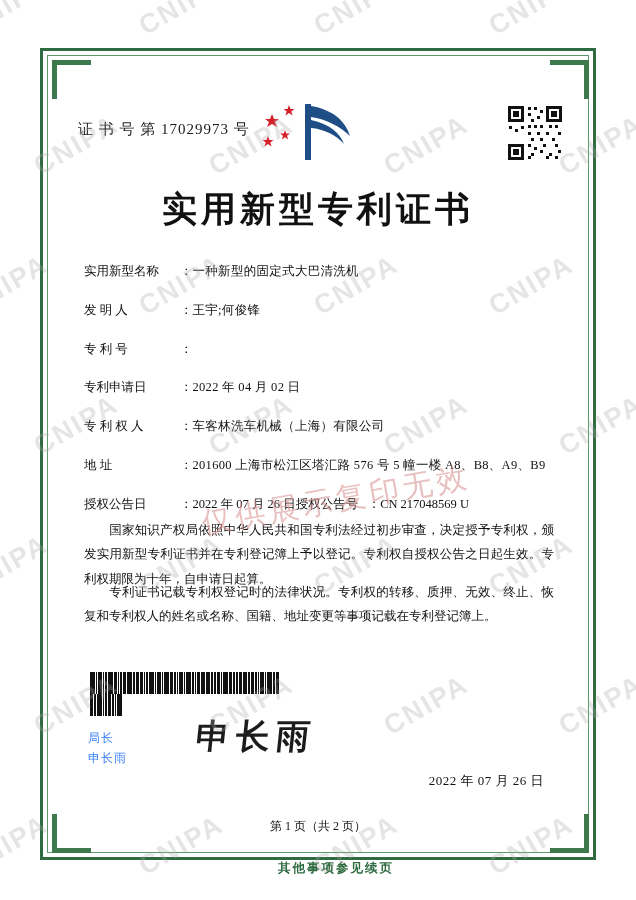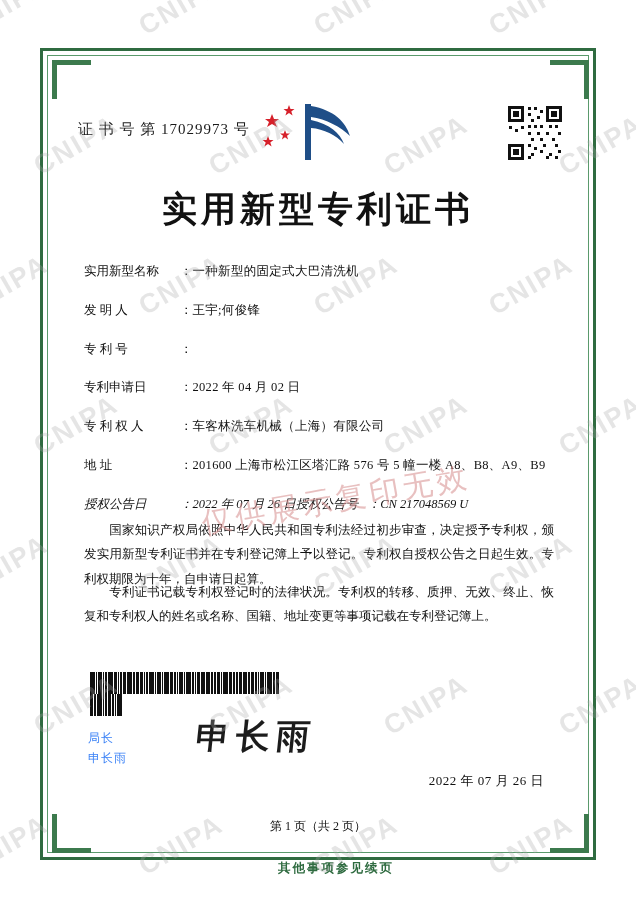--- a/index.html
+++ b/index.html
@@ -145,21 +145,20 @@
     flex: 0 0 10px;
     text-align: left;
   }
   .fvalue {
     flex: 1;
     letter-spacing: 0.3px;
   }
   .pubdate-row .seg {
     display: flex;
     align-items: flex-start;
-    font-style: italic;
   }
   .pubdate-row .seg2 {
     margin-left: 0;
   }
   .pubdate-row .seg2 .flabel {
     width: 72px;
     flex: 0 0 72px;
   }
 
   

